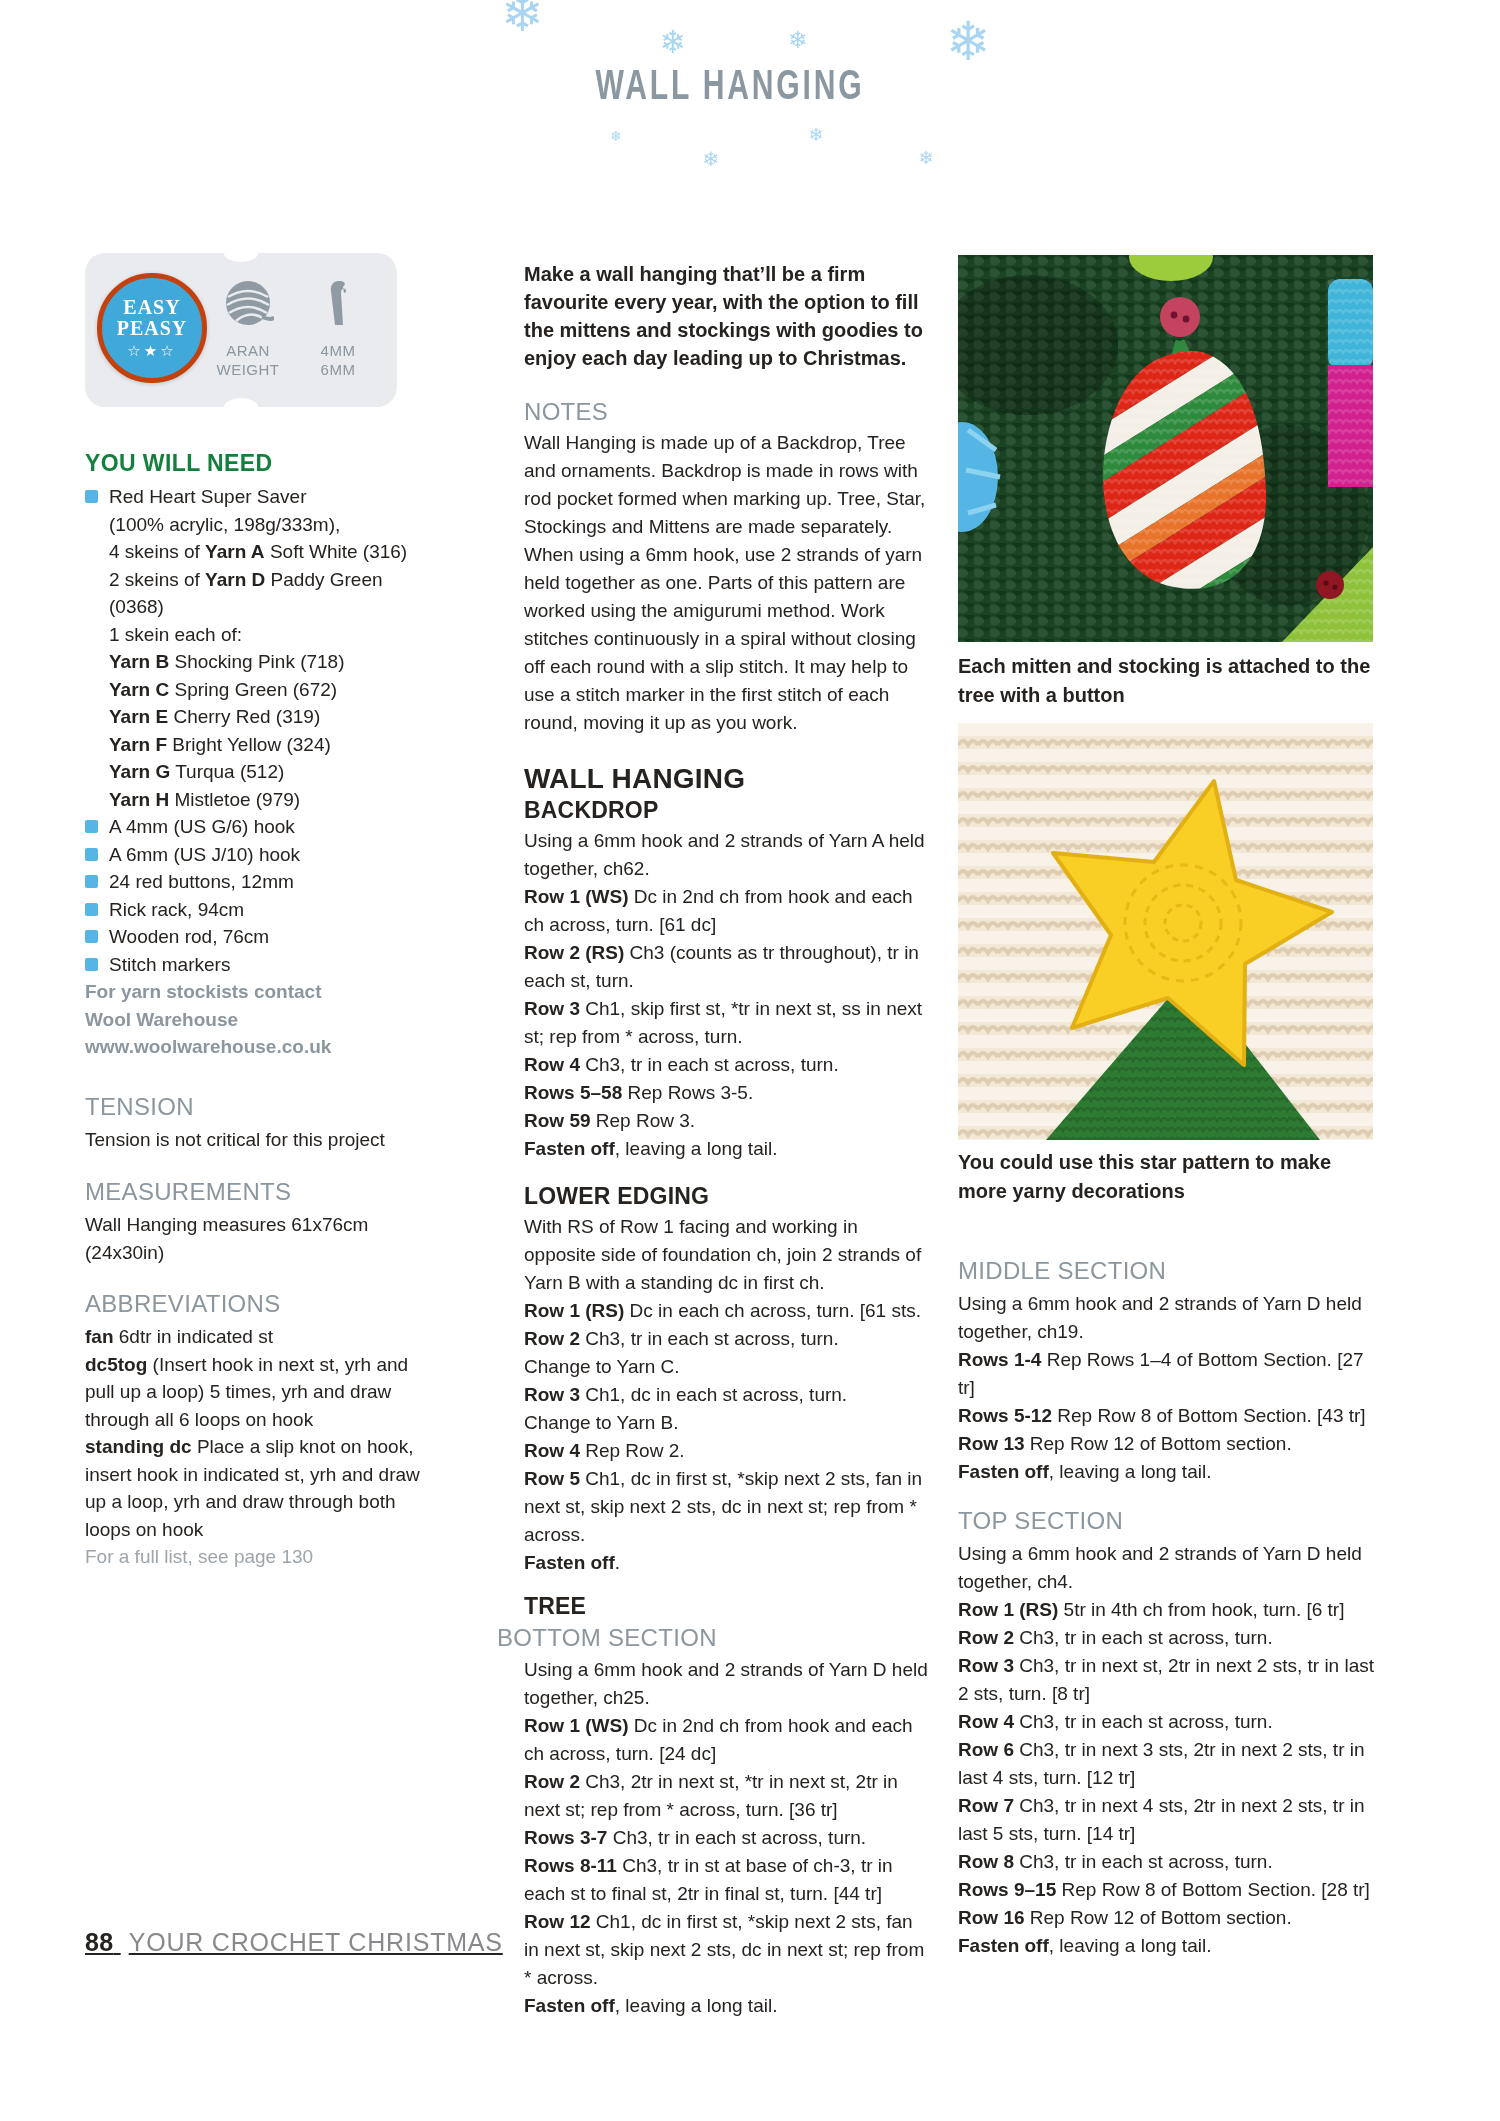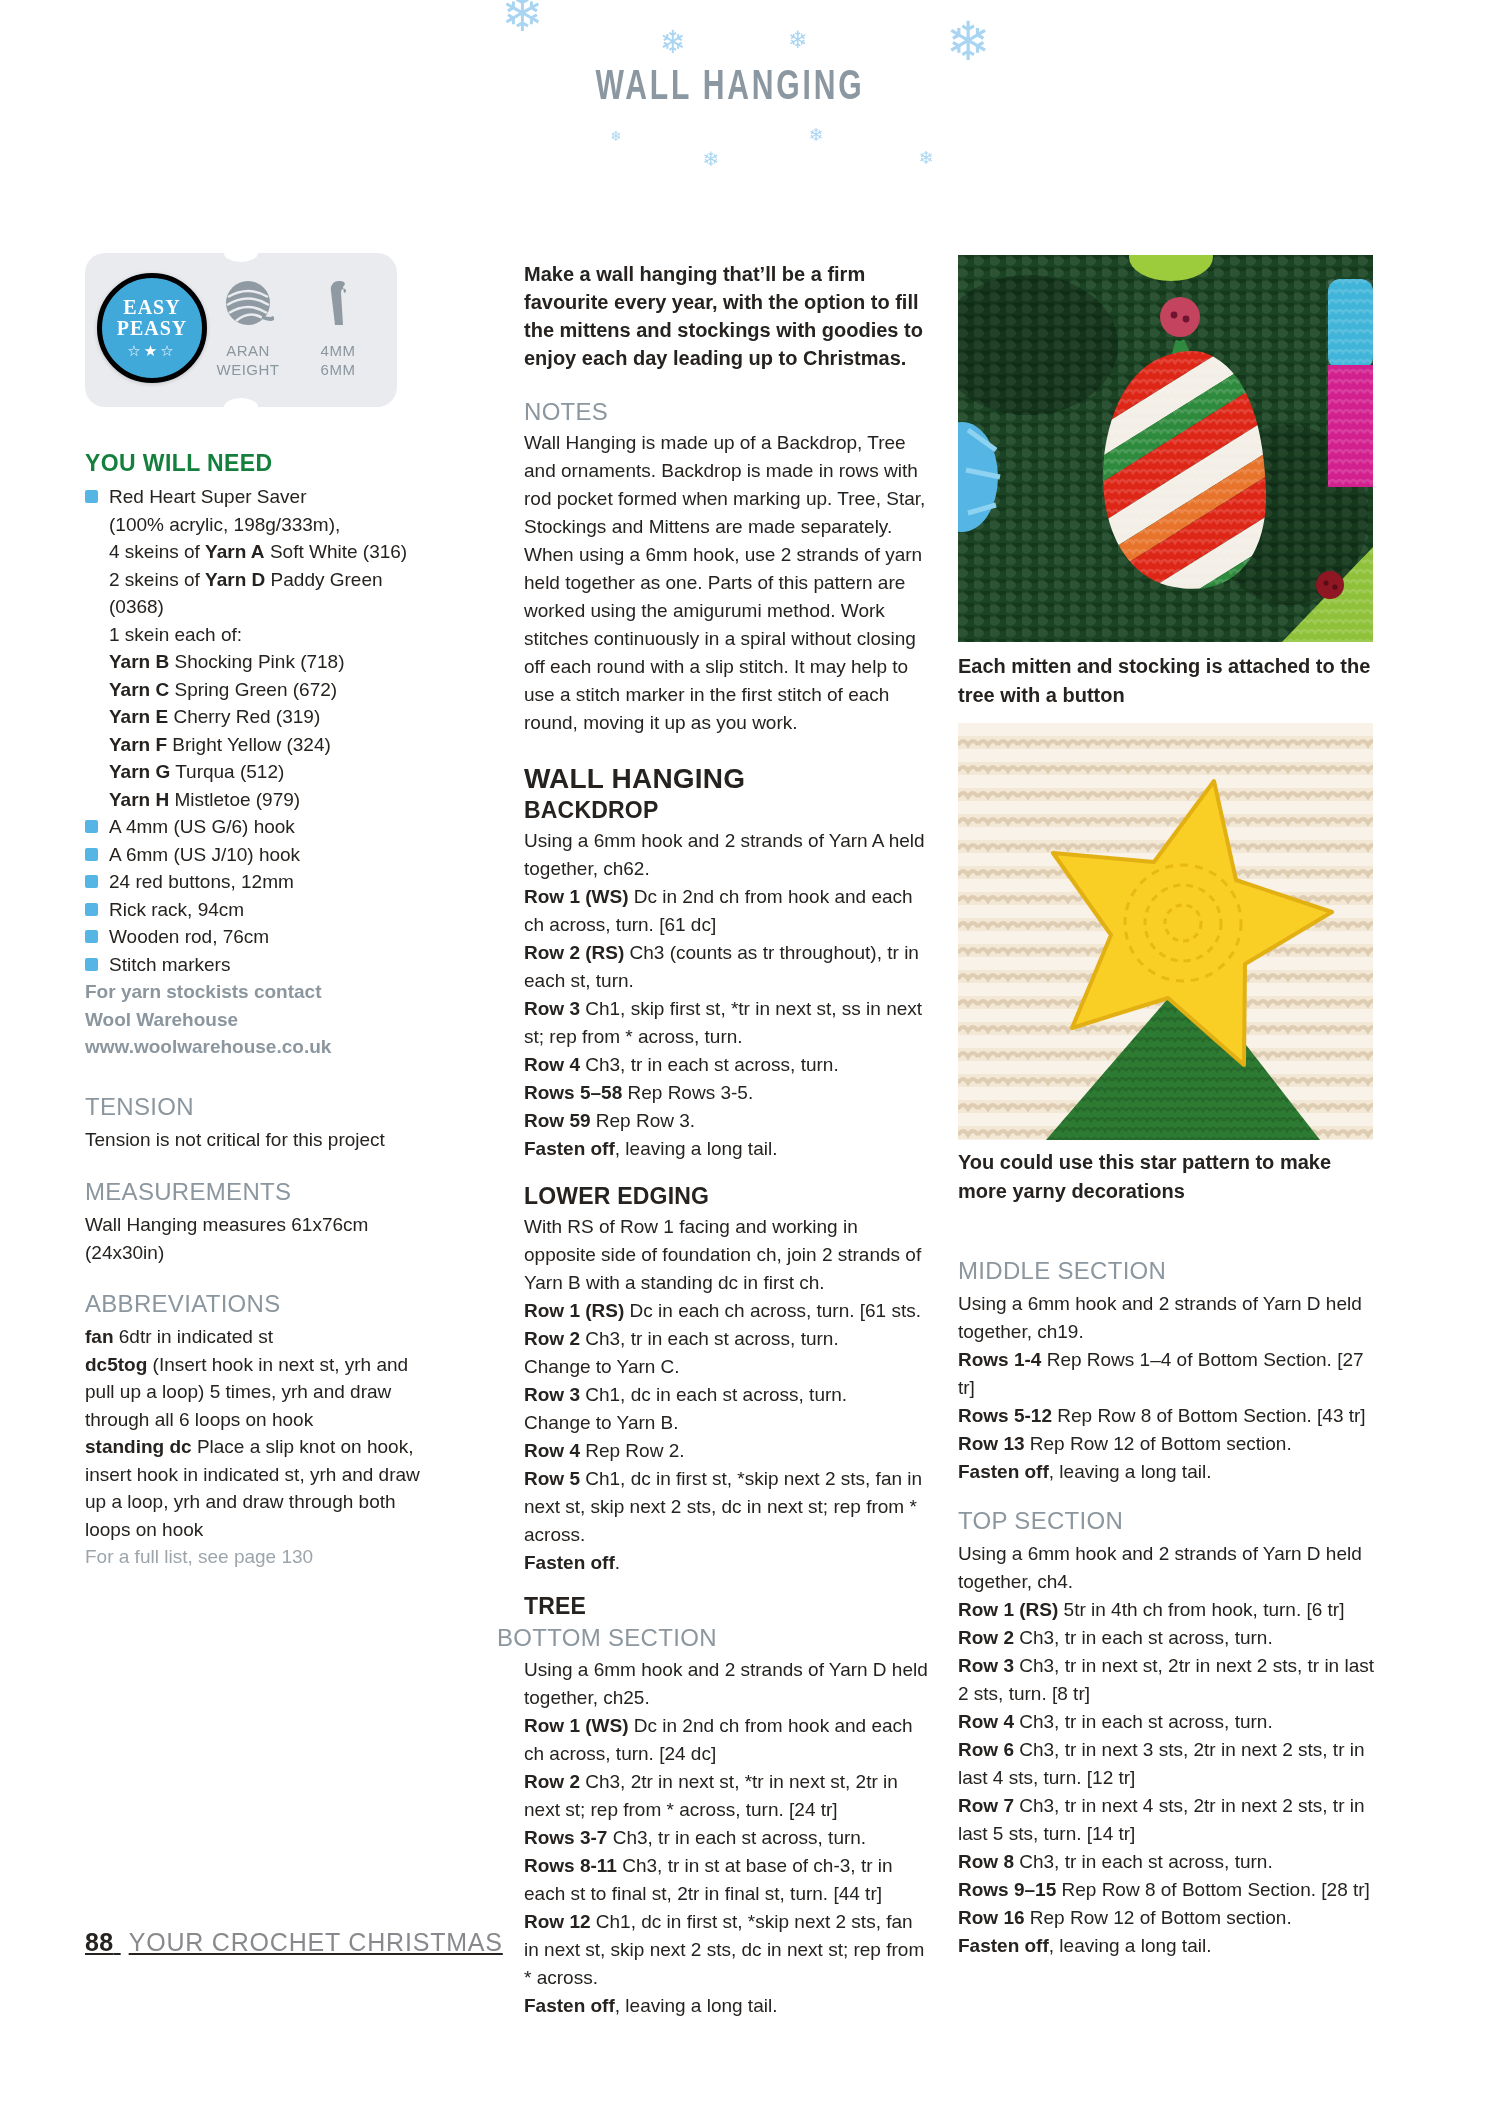--- a/index.html
+++ b/index.html
@@ -34,21 +34,21 @@
   .bullet{display:inline-block;width:13px;height:13px;background:#55b6e6;
           margin-right:11px;border-radius:2px;}
 
   
   .badge{position:absolute;left:85px;top:253px;width:312px;height:154px;
          background:#e9ebef;border-radius:20px;}
   .badge:before,.badge:after{content:"";position:absolute;left:50%;width:34px;height:18px;
          background:#fff;border-radius:50%;transform:translateX(-50%);}
   .badge:before{top:-9px;} .badge:after{bottom:-9px;}
   .easy-circle{position:absolute;left:12px;top:20px;width:100px;height:100px;border-radius:50%;
-         background:#41a8da;border:5px solid #000000;box-shadow:0 1px 4px rgba(0,0,0,.18);
+         background:#41a8da;border:5px solid #c2410c;box-shadow:0 1px 4px rgba(0,0,0,.18);
          display:flex;flex-direction:column;align-items:center;justify-content:center;color:#fff;}
   .easy-circle .t{font-family:"Liberation Serif",serif;font-weight:700;font-size:20px;
          line-height:21px;letter-spacing:1px;}
   .easy-circle .stars{font-size:15px;letter-spacing:3px;margin-top:3px;
          font-family:"DejaVu Sans",sans-serif;}
   .badge-item{position:absolute;top:24px;width:90px;text-align:center;}
   .badge-item .lbl{margin-top:8px;font-size:15px;line-height:19px;color:#8b969e;letter-spacing:.5px;}
 
   figure{margin:0;}
   .photo{position:absolute;left:958px;width:415px;overflow:hidden;}
@@ -179,21 +179,21 @@
       <p class="ln"><strong>Row 4</strong><span> Rep Row 2.</span></p>
       <p class="ln"><strong>Row 5</strong><span> Ch1, dc in first st, *skip next 2 sts, fan in next st, skip next 2 sts, dc in next st; rep from * across.</span></p>
       <p class="ln"><strong>Fasten off</strong><span>.</span></p>
     </div>
 
   <h3 class="h-black abs" style="left:524px;top:1593px;">TREE</h3>
   <h4 class="h-gray abs" style="left:497px;top:1624px;">BOTTOM SECTION</h4>
   <div class="abs instr" style="left:524px;top:1656px;width:408px;">
       <p class="ln"><span>Using a 6mm hook and 2 strands of Yarn D held together, ch25.</span></p>
       <p class="ln"><strong>Row 1 (WS)</strong><span> Dc in 2nd ch from hook and each ch across, turn. [24 dc]</span></p>
-      <p class="ln"><strong>Row 2</strong><span> Ch3, 2tr in next st, *tr in next st, 2tr in next st; rep from * across, turn. [24 tr]</span></p>
+      <p class="ln"><strong>Row 2</strong><span> Ch3, 2tr in next st, *tr in next st, 2tr in next st; rep from * across, turn. [36 tr]</span></p>
       <p class="ln"><strong>Rows 3-7</strong><span> Ch3, tr in each st across, turn.</span></p>
       <p class="ln"><strong>Rows 8-11</strong><span> Ch3, tr in st at base of ch-3, tr in each st to final st, 2tr in final st, turn. [44 tr]</span></p>
       <p class="ln"><strong>Row 12</strong><span> Ch1, dc in first st, *skip next 2 sts, fan in next st, skip next 2 sts, dc in next st; rep from * across.</span></p>
       <p class="ln"><strong>Fasten off</strong><span>, leaving a long tail.</span></p>
     </div>
 
   <figure class="photo" style="top:255px;height:387px;">
     <svg width="415" height="387" viewBox="0 0 415 387">
       <defs>
         <pattern id="knit" width="16" height="12" patternUnits="userSpaceOnUse">

